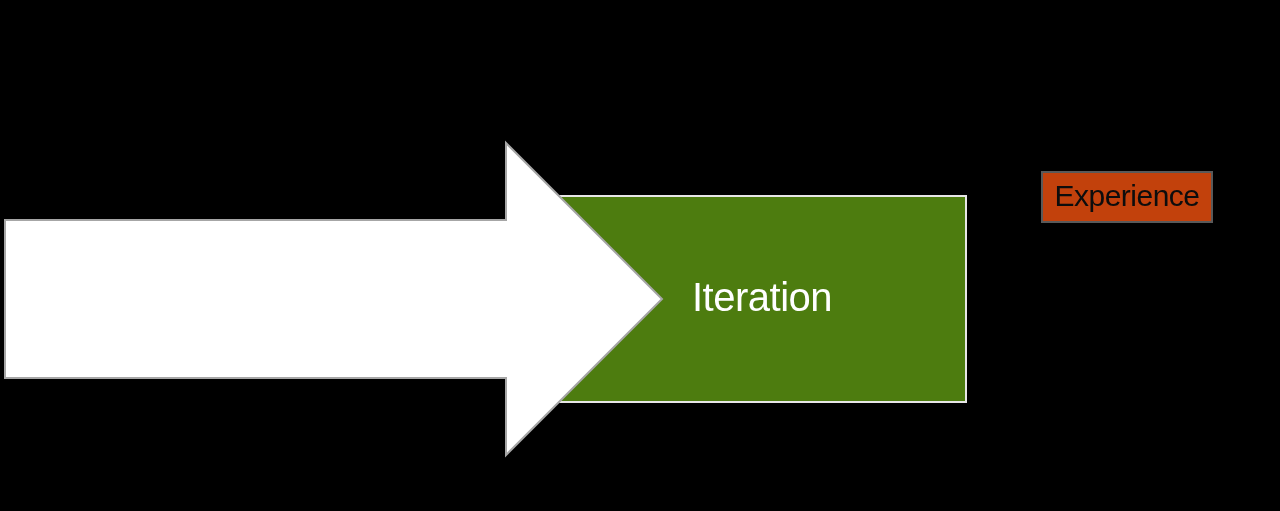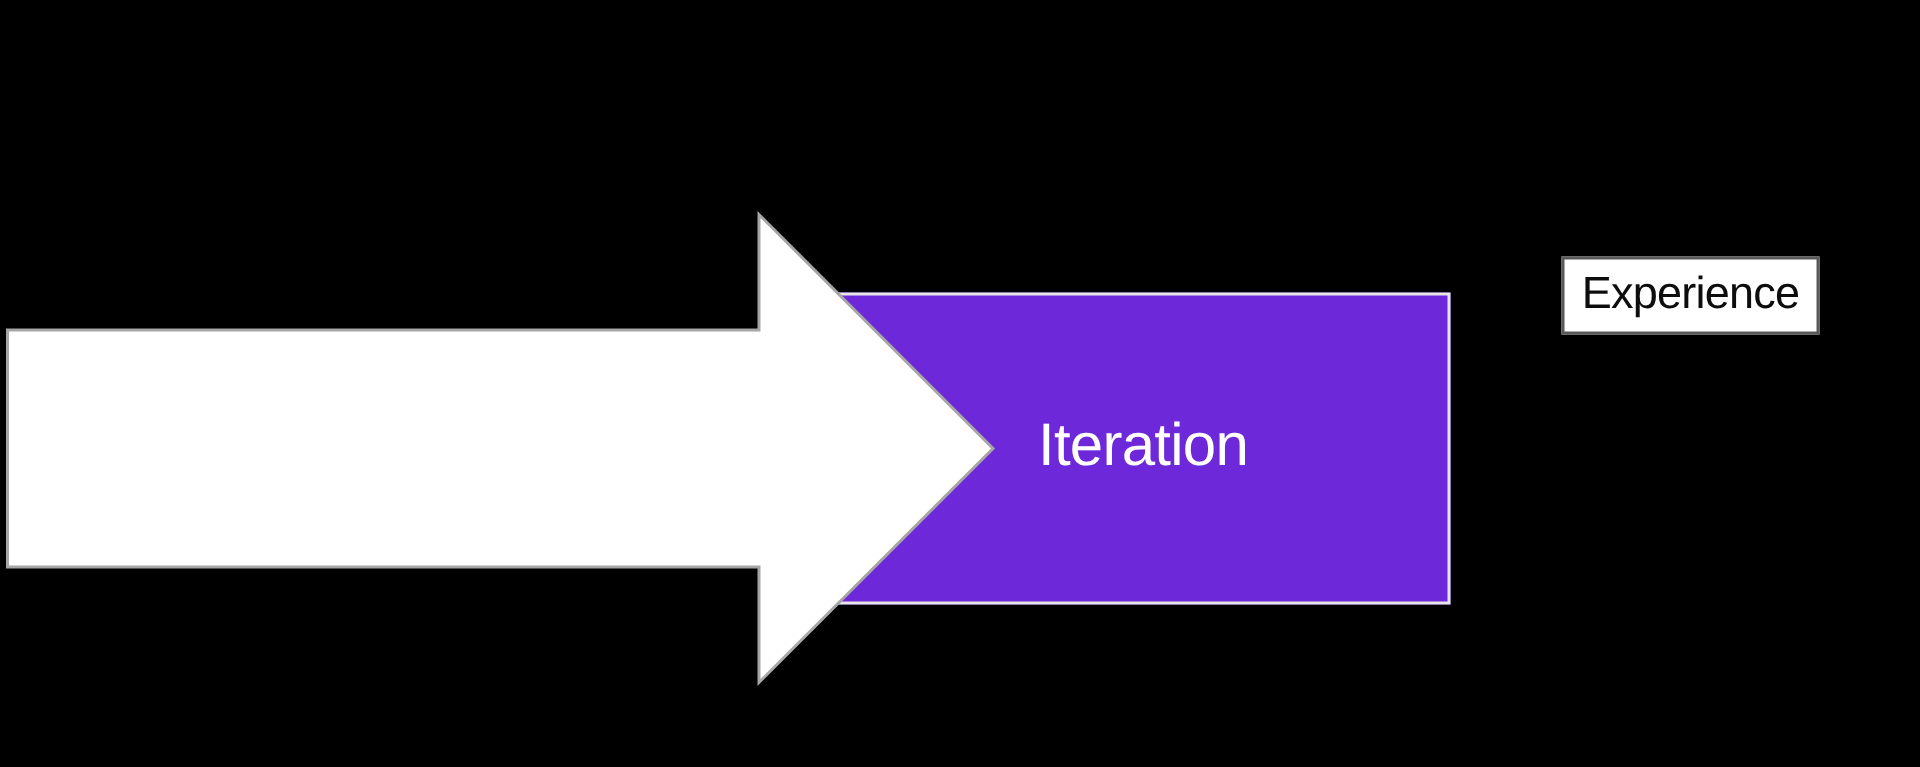--- a/index.html
+++ b/index.html
@@ -15,21 +15,21 @@
     background: #000000;
     overflow: hidden;
   }
   .iteration-box {
     position: absolute;
     left: 557px;
     top: 195px;
     width: 410px;
     height: 208px;
     box-sizing: border-box;
-    background: #6d28d9;
+    background: #4d7c0f;
     border: 2px solid #e7e6e6;
     display: flex;
     align-items: center;
     justify-content: center;
     z-index: 1;
   }
   .iteration-label {
     color: #ffffff;
     font-size: 40px;
     letter-spacing: -0.5px;
@@ -61,21 +61,21 @@
     padding-bottom: 4px;
     box-sizing: border-box;
   }
   .experience-box {
     position: absolute;
     left: 1041px;
     top: 171px;
     width: 172px;
     height: 52px;
     box-sizing: border-box;
-    background: #ffffff;
+    background: #c2410c;
     border: 2px solid #595959;
     display: flex;
     align-items: center;
     justify-content: center;
     z-index: 1;
   }
   .experience-label {
     color: #0d0d0d;
     font-size: 30px;
     letter-spacing: -0.5px;

